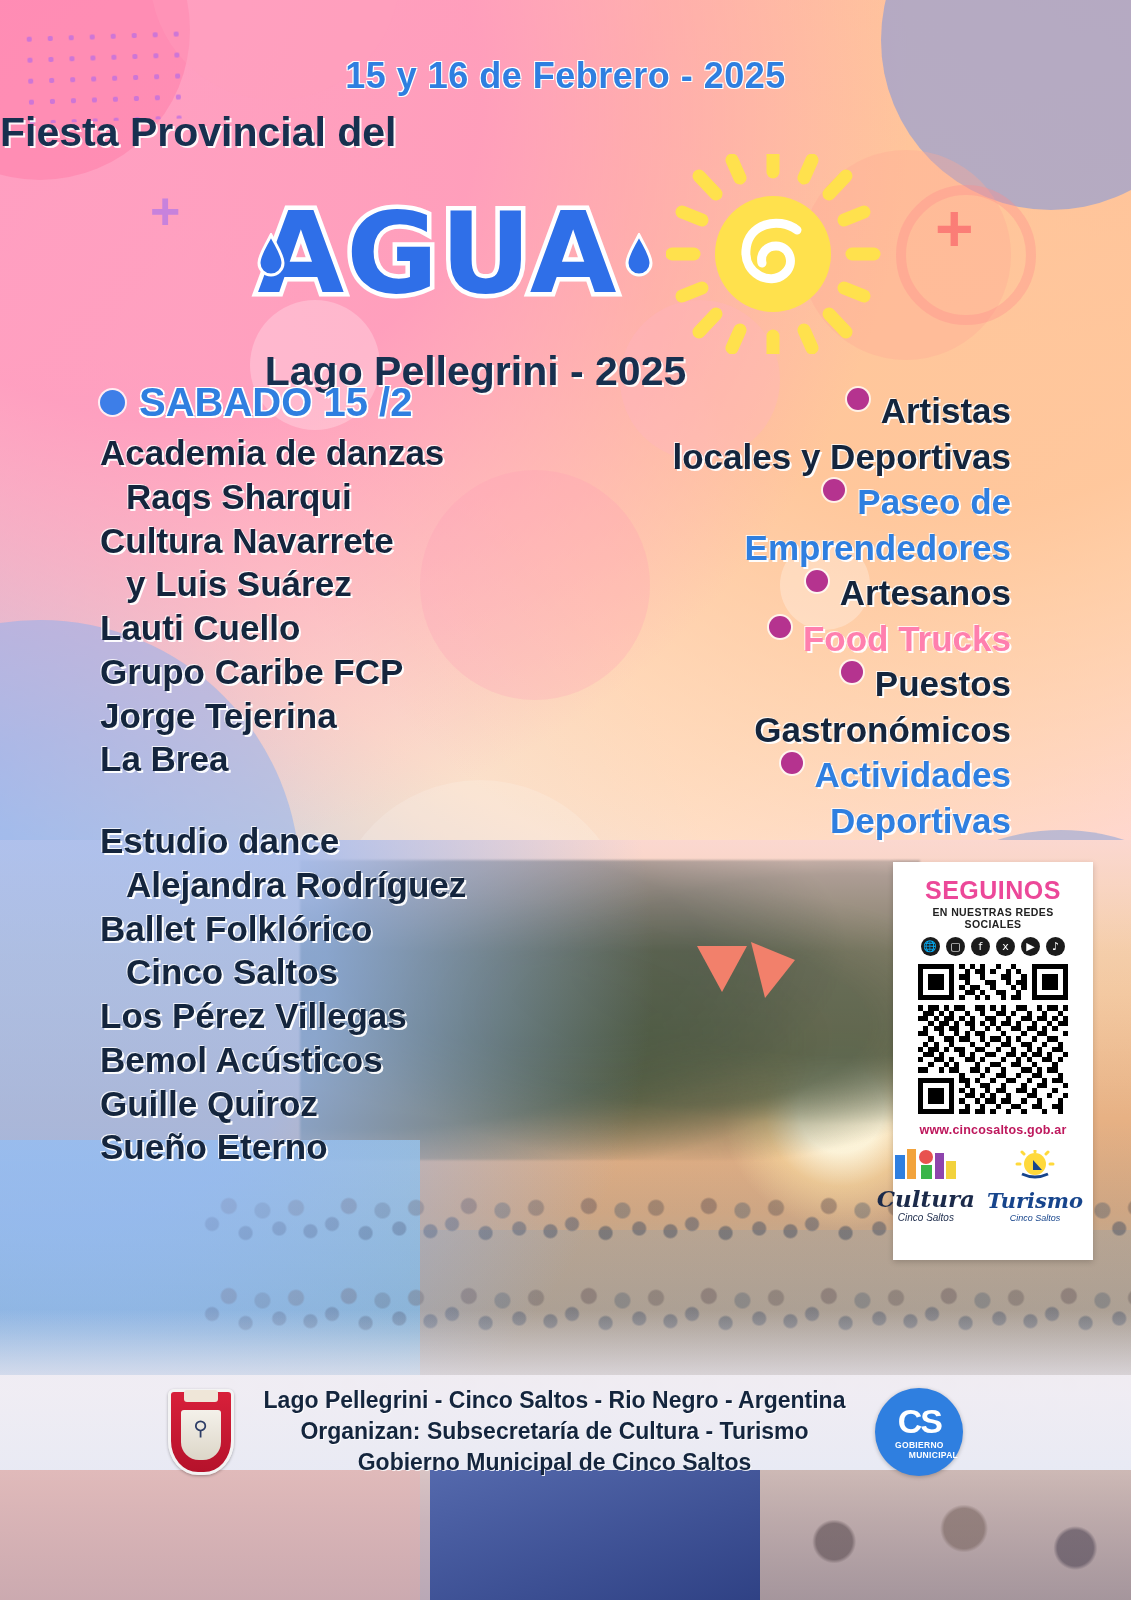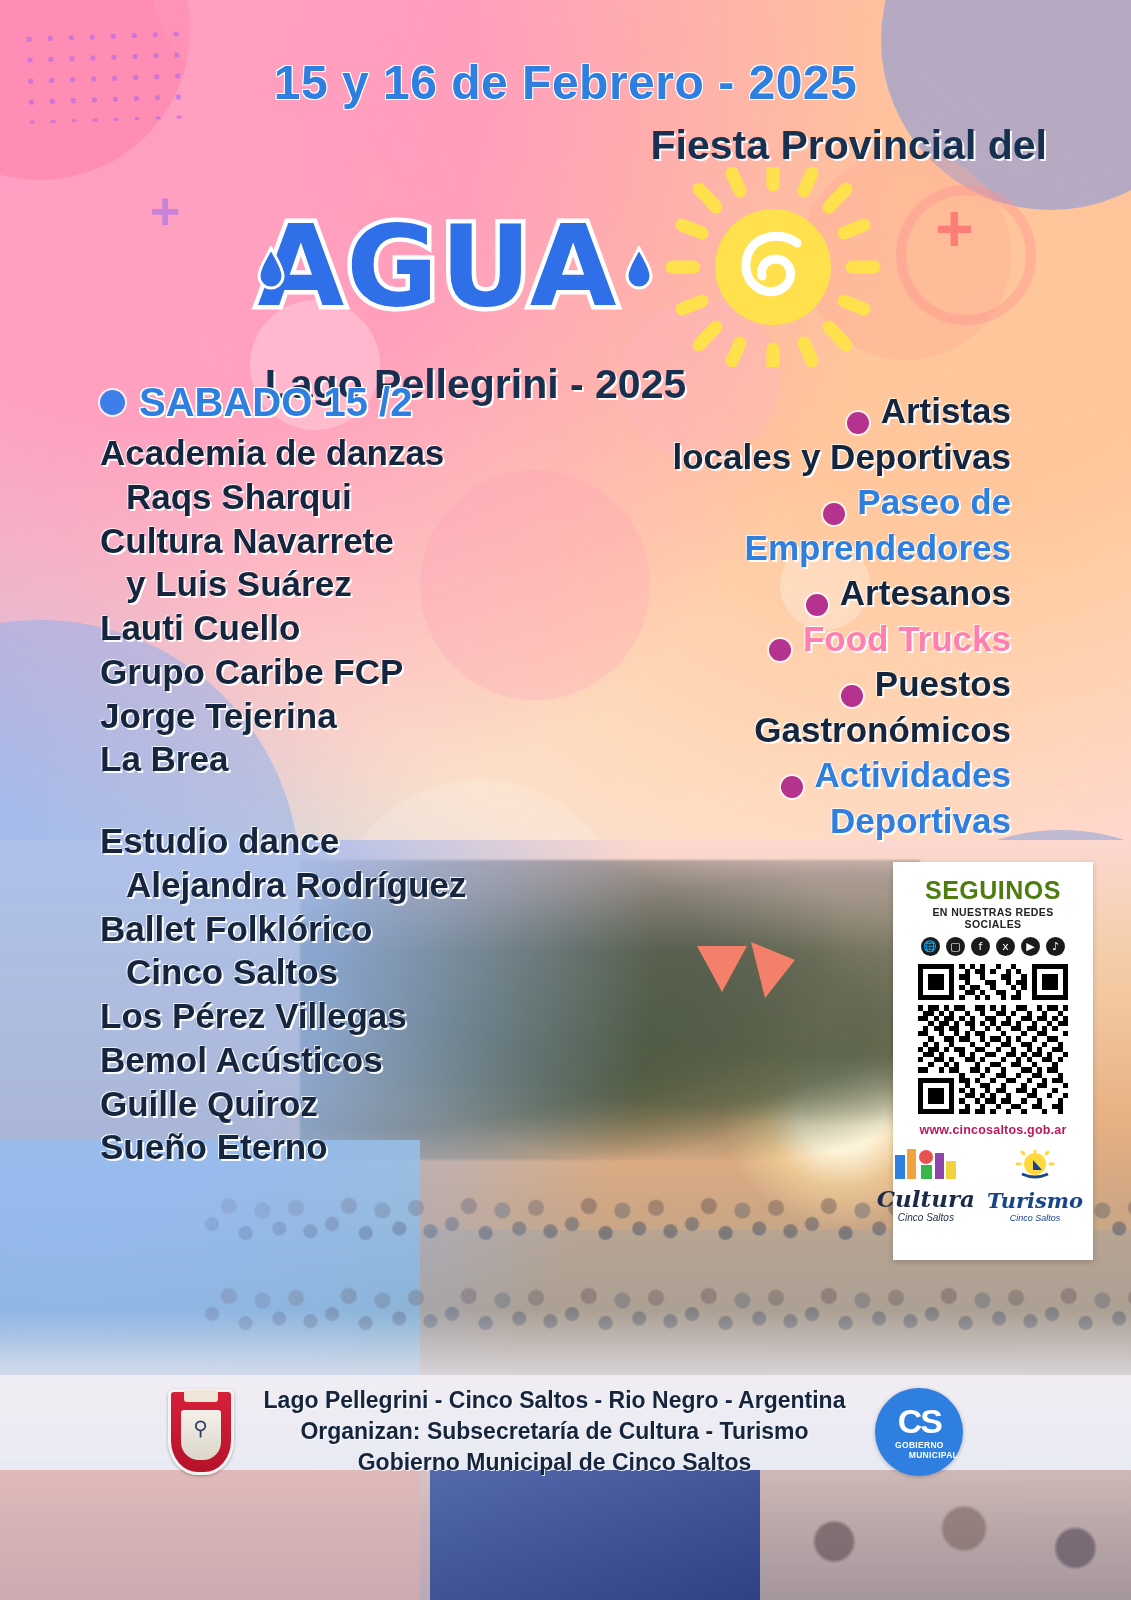--- a/index.html
+++ b/index.html
@@ -127,28 +127,28 @@
     background:
       radial-gradient(circle at 20% 55%, rgba(90,75,80,0.6) 0 18px, transparent 22px),
       radial-gradient(circle at 55% 45%, rgba(120,100,95,0.6) 0 20px, transparent 24px),
       radial-gradient(circle at 85% 60%, rgba(80,70,85,0.6) 0 18px, transparent 22px),
       linear-gradient(180deg, rgba(200,180,175,0.7), rgba(160,145,150,0.8));
   }
   
   .header { position: absolute; left: 0; right: 0; top: 55px; }
   .dateline {
     text-align: center; color: #2f7fe0;
-    font-size: 48px; font-weight: 800; letter-spacing: .5px;
+    font-size: 36px; font-weight: 800; letter-spacing: .5px;
     text-shadow: 1px 1px 0 #fff, -1px -1px 0 #fff, 1px -1px 0 #fff, -1px 1px 0 #fff;
   }
   .sub1 {
-    text-align: right; margin-top: 12px;
+    text-align: left; margin-top: 12px;
     color: #17304f; font-size: 41px; font-weight: 800;
     text-shadow: 2px 2px 0 rgba(255,255,255,.9);
-    padding-right: 84px;
+    padding-right: 116px;
   }
   .agua-row {
     position: relative; display: flex; align-items: center; justify-content: center;
     margin-top: -2px;
   }
   .agua {
     font-size: 112px; font-weight: 900; letter-spacing: 2px;
     color: #2f6fe8;
     -webkit-text-stroke: 9px #ffffff;
     paint-order: stroke fill;
@@ -184,42 +184,42 @@
     font-size: 35px; font-weight: 800; color: #14253d;
     line-height: 1.25;
     text-shadow: 2px 2px 0 rgba(255,255,255,.95), -1px -1px 0 rgba(255,255,255,.8);
   }
   .act.indent { padding-left: 26px; }
   .day-block { margin-bottom: 38px; }
   .day-block.second { margin-top: 28px; }
   .r-item {
     font-size: 35px; font-weight: 800; line-height: 1.3;
     text-shadow: 2px 2px 0 rgba(255,255,255,.95), -1px -1px 0 rgba(255,255,255,.8);
-    display: flex; align-items: flex-end; justify-content: flex-end; gap: 12px;
+    display: flex; align-items: flex-start; justify-content: flex-end; gap: 12px;
   }
   .bullet-mag {
     width: 22px; height: 22px; border-radius: 50%;
     background: #b5338f; box-shadow: 0 0 0 2px rgba(255,255,255,.75);
     flex: none;
   }
   .dark { color: #14253d; }
   .blue { color: #2f7fe0; }
   .pink { color: #ff7fae; }
   
   .arrows { position: absolute; right: 330px; top: 940px; }
   
   .qr-card {
     position: absolute; right: 38px; top: 862px;
     width: 200px; height: 398px;
     background: #ffffff;
     box-shadow: 0 2px 6px rgba(0,0,0,.18);
     padding: 14px 10px 10px;
     text-align: center;
   }
-  .qr-title { font-size: 25px; font-weight: 800; color: #4d7c0f; letter-spacing: .5px; }
+  .qr-title { font-size: 25px; font-weight: 800; color: #ec4899; letter-spacing: .5px; }
   .qr-sub { font-size: 10.5px; font-weight: 700; color: #222; letter-spacing: .4px; margin-top: 1px; }
   .soc { display: flex; justify-content: center; gap: 6px; margin: 7px 0 8px; }
   .soc span {
     width: 19px; height: 19px; border-radius: 50%;
     background: #1b1b1b; color: #fff; font-size: 11px;
     display: flex; align-items: center; justify-content: center;
     font-family: "DejaVu Sans", sans-serif;
   }
   .qr-img { width: 150px; height: 150px; margin: 0 auto; }
   .qr-url { font-size: 12.5px; font-weight: 700; color: #be185d; margin-top: 9px; letter-spacing: .2px; }

